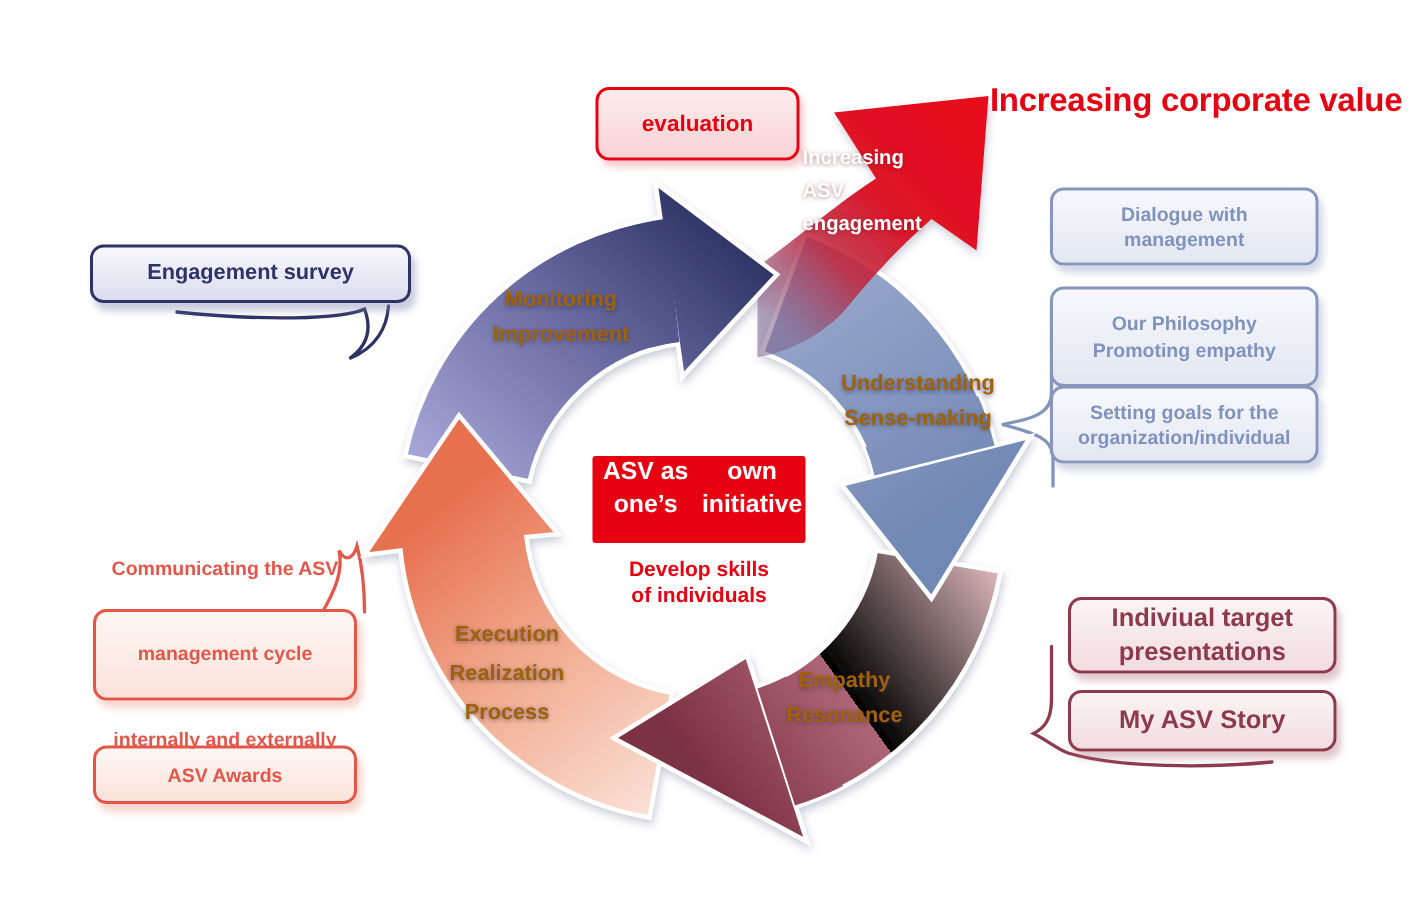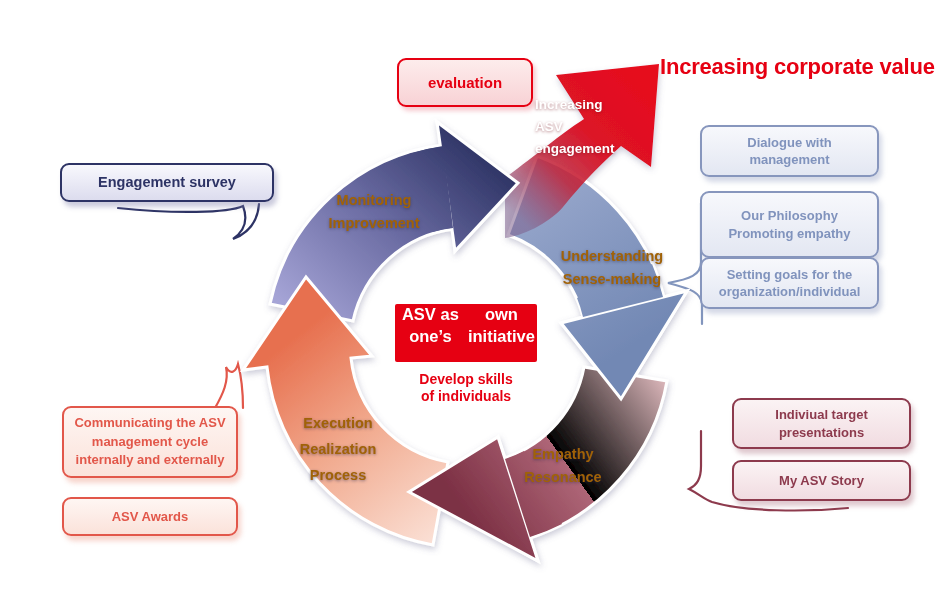--- a/index.html
+++ b/index.html
@@ -34,22 +34,22 @@
     box-shadow:3px 5px 5px rgba(140,140,180,0.45);
   }
   .box-blue{
     left:688px;width:179px;
     border:2px solid #8796bd;color:#8093bd;font-size:13px;
     background:linear-gradient(180deg,#f7f8fc 0%,#e3e7f2 100%);
     box-shadow:3px 5px 5px rgba(150,160,195,0.40);
     margin-left:12px;
   }
   .box-maroon{
-    left:732px;width:179px;
-    border:2px solid #8d3a4d;color:#8d3a4d;font-size:13px;
+    left:712px;width:179px;
+    border:2px solid #8d3a4d;color:#8d3a4d;font-size:17px;
     background:linear-gradient(180deg,#fbf3f4 0%,#f1dce1 100%);
     box-shadow:3px 5px 5px rgba(170,110,125,0.38);
   }
   .box-coral{
     left:62px;width:176px;
     border:2px solid #e2574a;color:#e2574a;font-size:13px;
     background:linear-gradient(180deg,#fef6f3 0%,#fbe2da 100%);
     box-shadow:3px 5px 5px rgba(235,150,130,0.40);
   }
 
@@ -165,21 +165,21 @@
   </div>
 
   <div class="abs callout box-maroon" style="top:398px;height:51px;">
     <span class="ln">Indiviual target</span>
     <span class="ln">presentations</span>
   </div>
   <div class="abs callout box-maroon" style="top:460px;height:41px;">
     <span class="ln">My ASV Story</span>
   </div>
 
-  <div class="abs callout box-coral" style="top:406px;height:72px;line-height:1.45;">
+  <div class="abs callout box-coral" style="top:406px;height:61px;line-height:1.45;gap:38px;">
     <span class="ln">Communicating the ASV</span>
     <span class="ln">management cycle</span>
     <span class="ln">internally and externally</span>
   </div>
   <div class="abs callout box-coral" style="top:497px;height:39px;">
     <span class="ln">ASV Awards</span>
   </div>
 
   <div class="abs center-box">
     <span class="ln">ASV as one’s</span>

